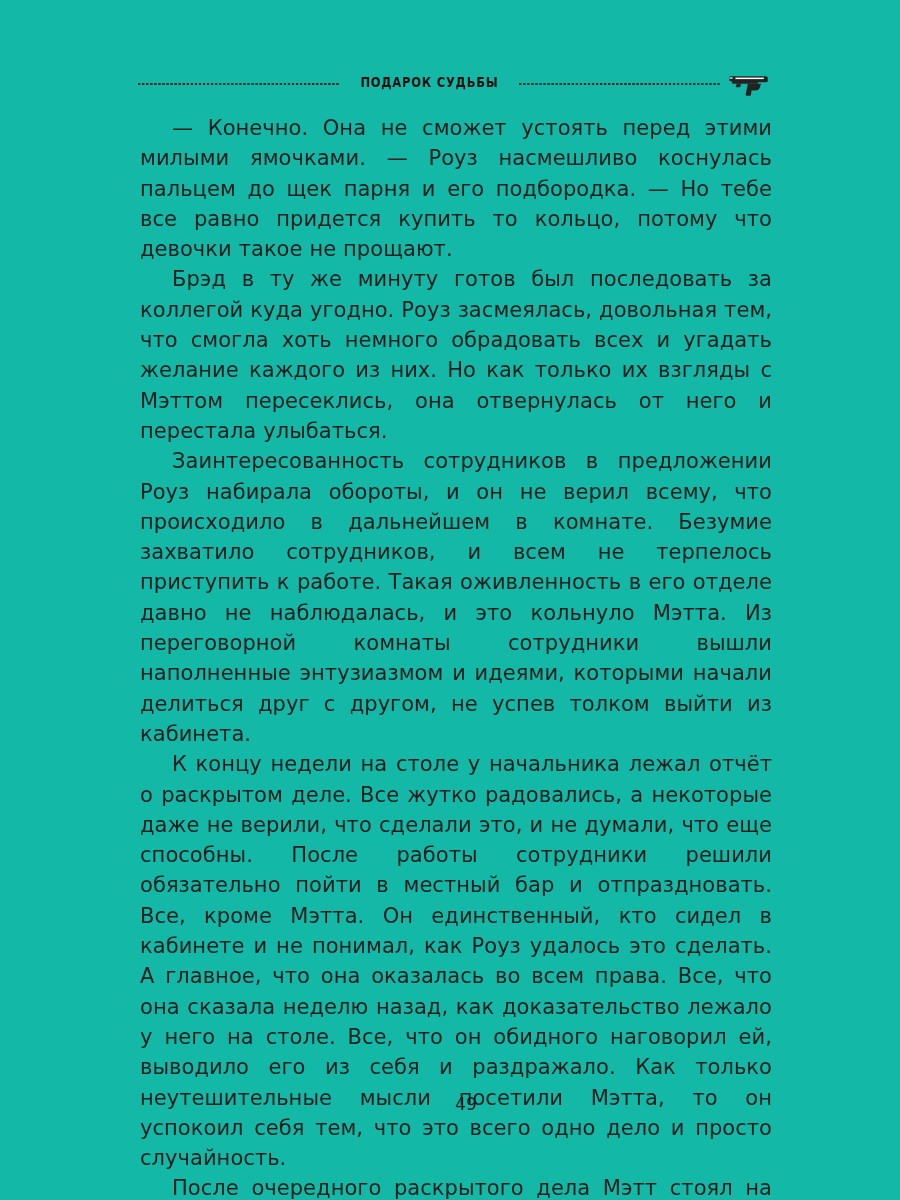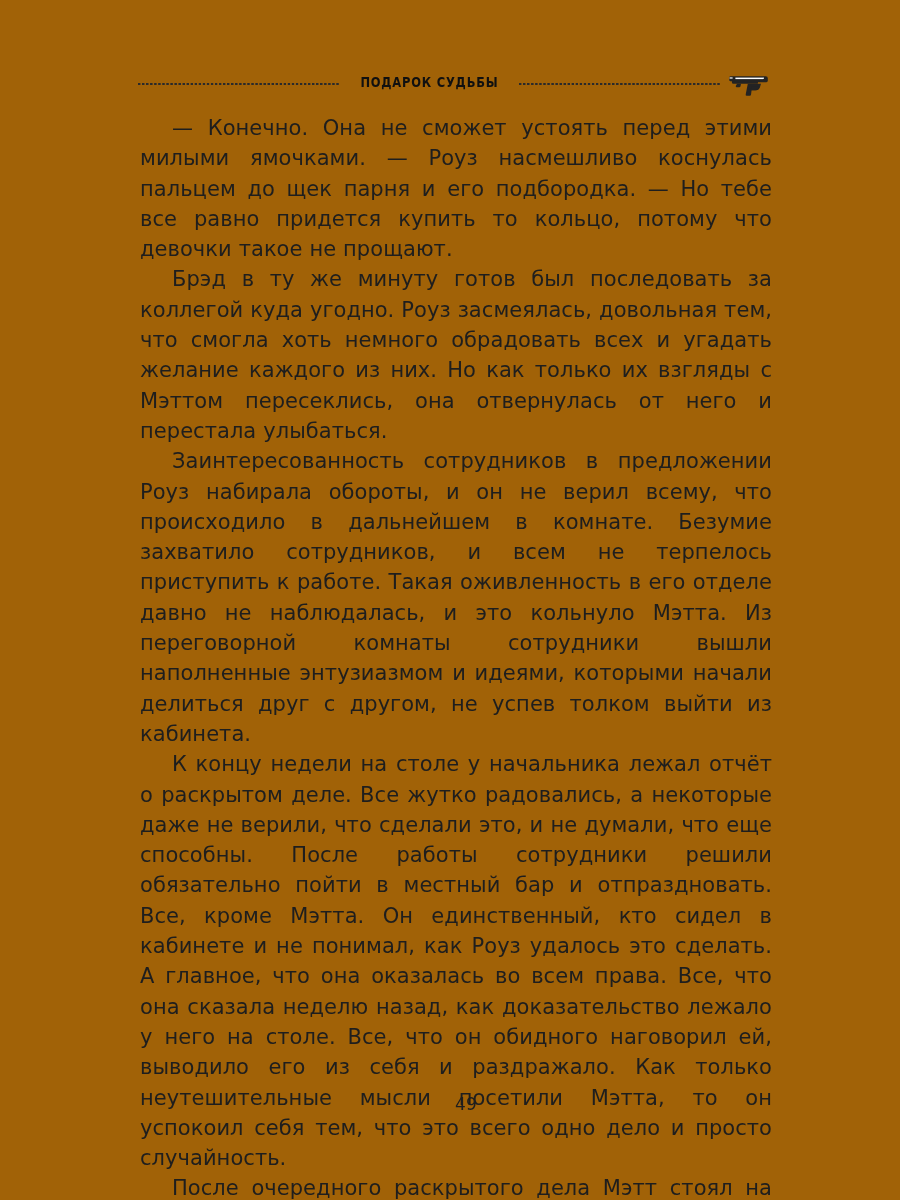--- a/index.html
+++ b/index.html
@@ -6,21 +6,21 @@
   html, body {
     margin: 0;
     padding: 0;
     background: #ffffff;
   }
 
   .page {
     position: relative;
     width: 900px;
     height: 1200px;
-    background: #a16207;
+    background: #14b8a6;
     overflow: hidden;
     font-family: "DejaVu Sans", "Liberation Sans", sans-serif;
     color: #1b1b1b;
     -webkit-font-smoothing: antialiased;
   }
 
   
   .running-head {
     position: absolute;
     left: 138px;

